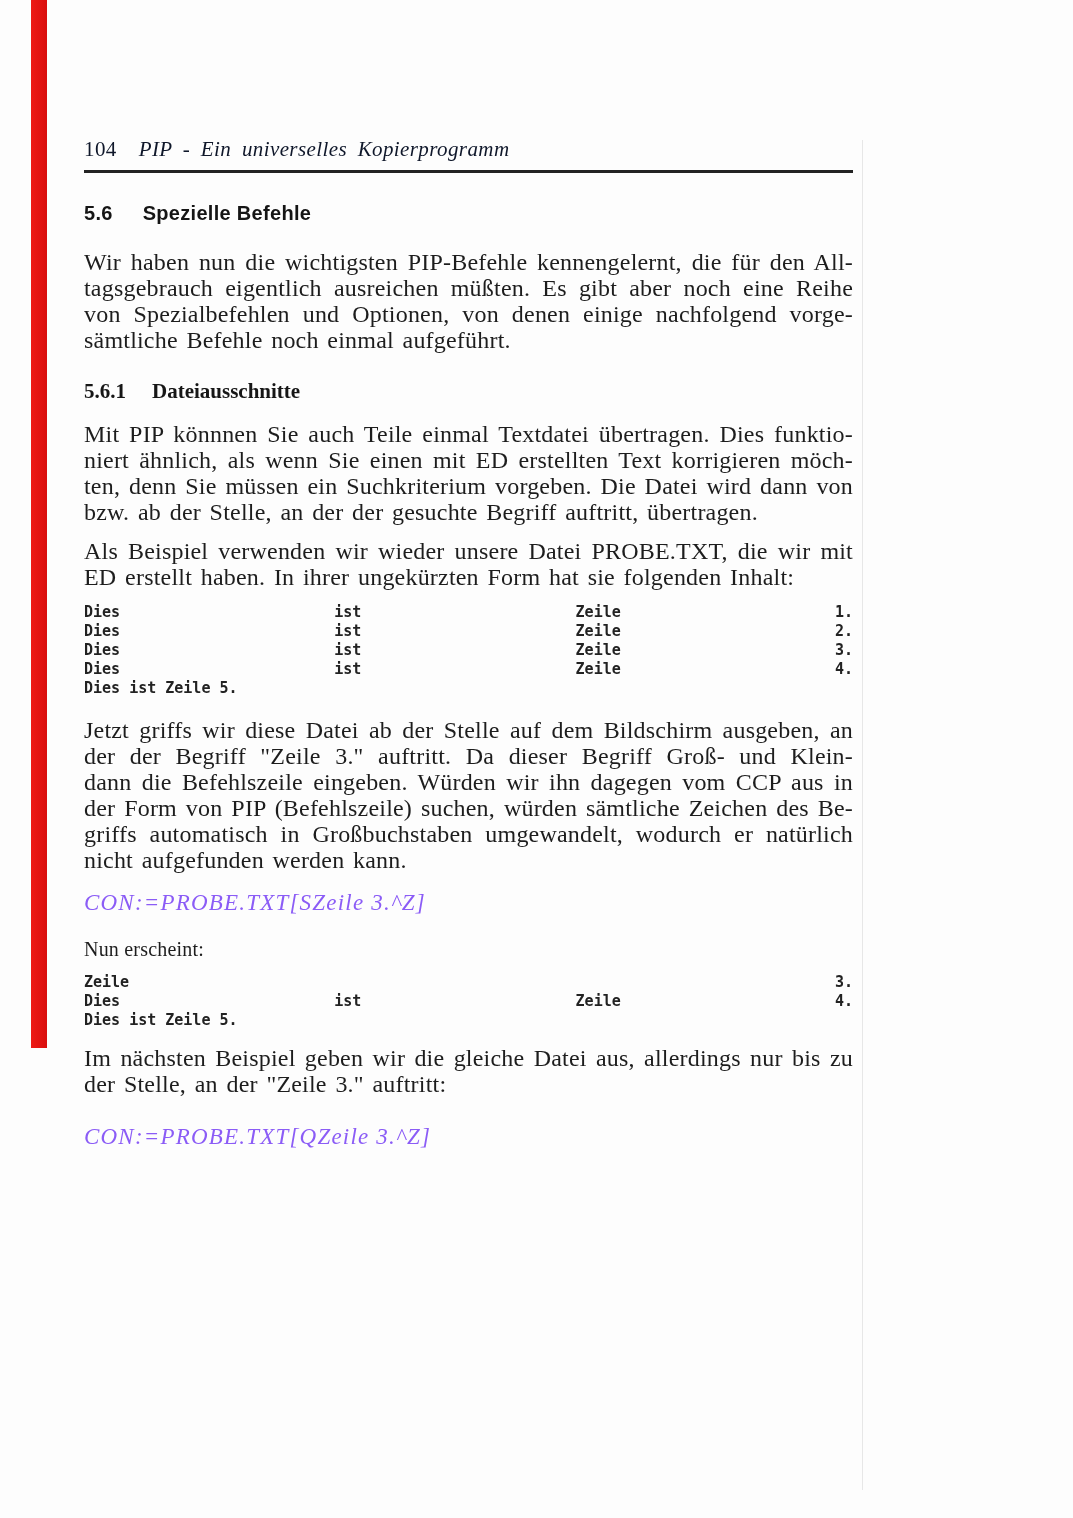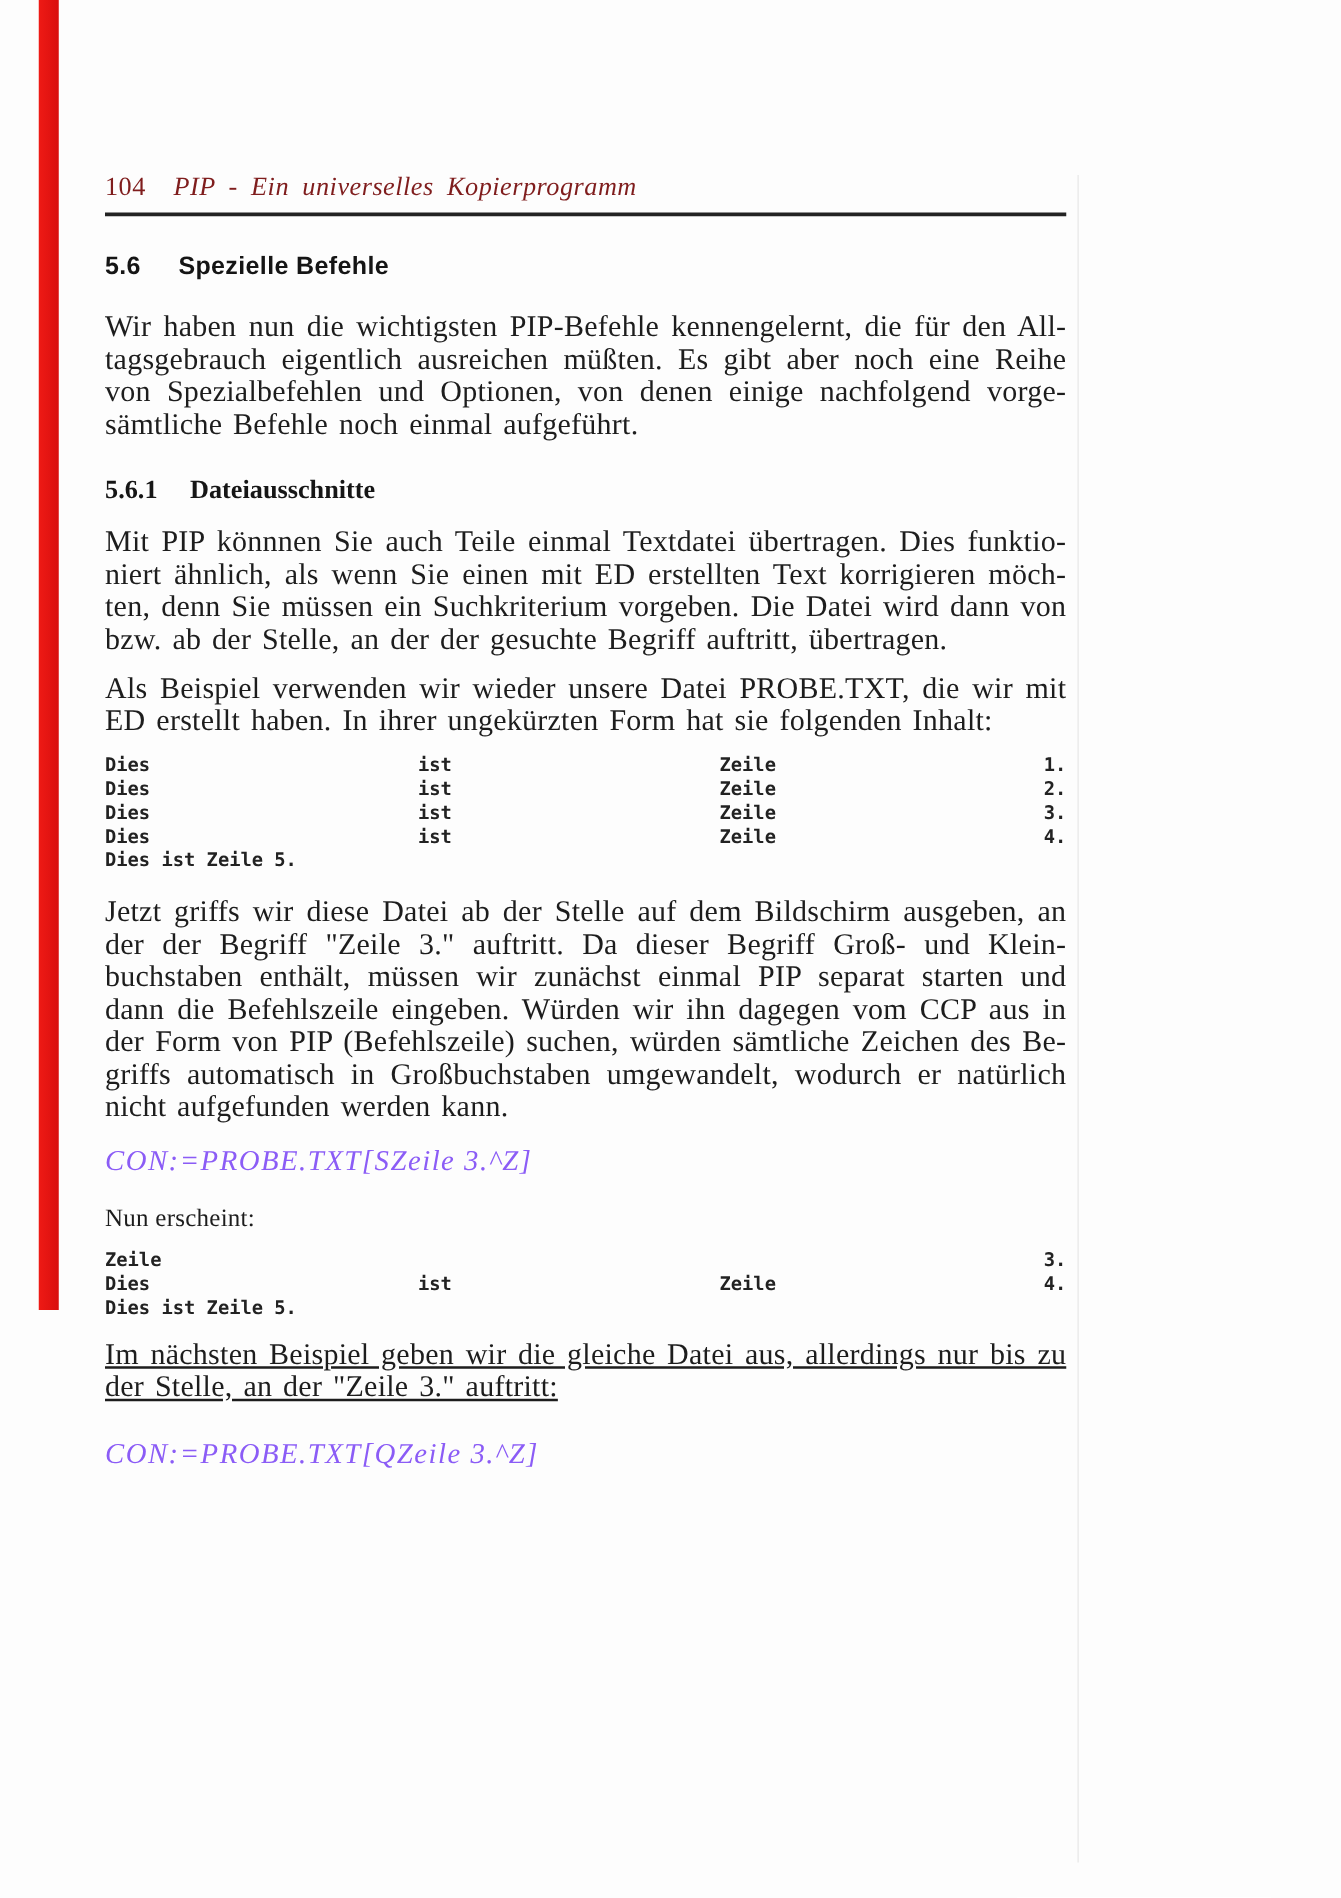--- a/index.html
+++ b/index.html
@@ -5,34 +5,34 @@
   html,body{margin:0;padding:0;background:#ffffff;}
   #page{position:relative;width:1073px;height:1518px;background:#fdfdfd;overflow:hidden;
         font-family:"Liberation Serif", serif;color:#1d1d1d;}
   
   .stripe{position:absolute;left:31px;top:0;width:16px;height:1048px;
           background:linear-gradient(to right,#ee1a15,#d90f0e);}
   
   .page-edge{position:absolute;left:862px;top:140px;width:1px;height:1350px;background:#e7e7e7;}
   .content{position:absolute;left:84px;top:0;width:769px;padding-top:137px;}
 
-  .hdr{margin:0;font-size:21px;line-height:25px;letter-spacing:.4px;color:#7f1d1d;}
+  .hdr{margin:0;font-size:21px;line-height:25px;letter-spacing:.4px;color:#0f172a;}
   .hdr .num{margin-right:22px;}
   .hdr .ital{font-style:italic;word-spacing:5px;}
   .rule{margin:8px 0 0 0;border:none;height:2.5px;background:#232323;width:769px;}
 
   .h1{margin:24px 0 0 0;font-family:"Liberation Sans", sans-serif;font-weight:bold;
       font-size:20px;line-height:33px;color:#151515;letter-spacing:.3px;}
   .h1 .num{margin-right:30px;}
   .h2{margin:26px 0 0 0;font-weight:bold;font-size:21px;line-height:24px;color:#161616;}
   .h2 .num{margin-right:26px;}
 
   .para{margin:0;font-size:24px;line-height:26px;letter-spacing:.2px;word-spacing:2.5px;}
   .m-p1{margin-top:19px;} .m-p2{margin-top:18px;} .m-p3{margin-top:13px;}
-  .m-p4{margin-top:19px;} .m-p5{margin-top:14px;} .m-p6{margin-top:15px;text-decoration:underline;}
+  .m-p4{margin-top:19px;} .m-p5{margin-top:14px;} .m-p6{margin-top:15px;}
   .jline{text-align:justify;text-align-last:justify;}
   .jline-last{text-align:left;text-align-last:left;}
 
   .code{margin:0;font-family:"DejaVu Sans Mono", monospace;font-size:15px;line-height:19px;
         font-weight:600;color:#222;}
   .m-c1{margin-top:13px;} .m-c2{margin-top:11px;}
 
   .cmd{margin:0;font-style:italic;font-size:23px;line-height:28px;letter-spacing:1.2px;color:#8b5cf6;}
   .m-cmd1{margin-top:16px;} .m-cmd2{margin-top:26px;}
   .plain{margin:19px 0 0 0;font-size:20px;line-height:26px;letter-spacing:.2px;}
@@ -76,21 +76,20 @@
         <div class="jline">Dies ist Zeile 1.</div>
         <div class="jline">Dies ist Zeile 2.</div>
         <div class="jline">Dies ist Zeile 3.</div>
         <div class="jline">Dies ist Zeile 4.</div>
         <div class="jline jline-last">Dies ist Zeile 5.</div>
       </div>
 
     <div class="para m-p4">
         <div class="jline">Jetzt griffs wir diese Datei ab der Stelle auf dem Bildschirm ausgeben, an</div>
         <div class="jline">der der Begriff "Zeile 3." auftritt. Da dieser Begriff Groß- und Klein-</div>
-        <div class="jline">buchstaben enthält, müssen wir zunächst einmal PIP separat starten und</div>
         <div class="jline">dann die Befehlszeile eingeben. Würden wir ihn dagegen vom CCP aus in</div>
         <div class="jline">der Form von PIP (Befehlszeile) suchen, würden sämtliche Zeichen des Be-</div>
         <div class="jline">griffs automatisch in Großbuchstaben umgewandelt, wodurch er natürlich</div>
         <div class="jline jline-last">nicht aufgefunden werden kann.</div>
       </div>
 
 
     <p class="cmd m-cmd1">CON:=PROBE.TXT[SZeile 3.^Z]</p>
 
     <p class="plain">Nun erscheint:</p>

